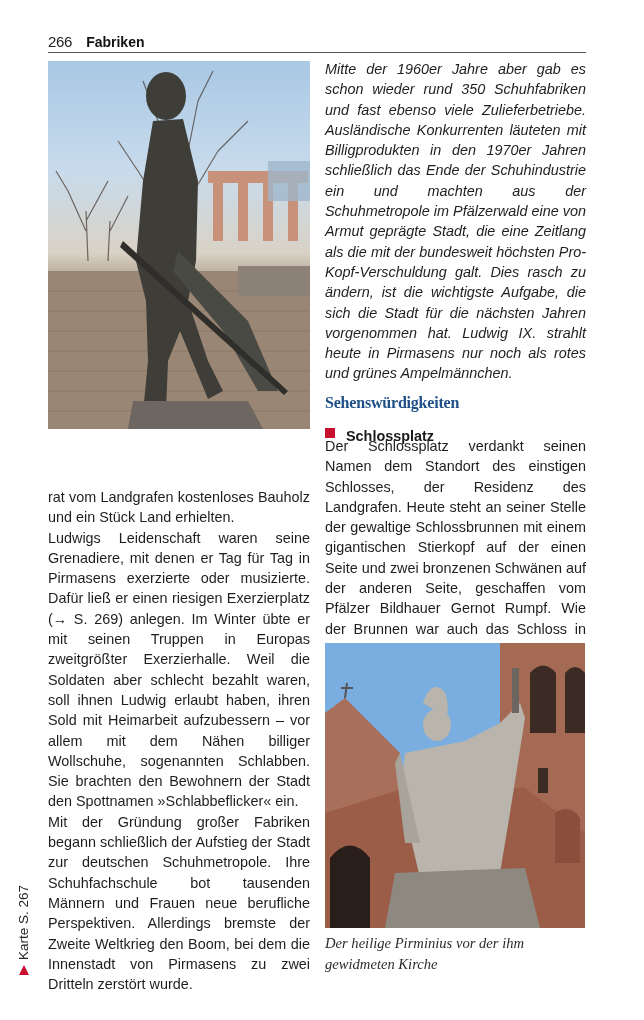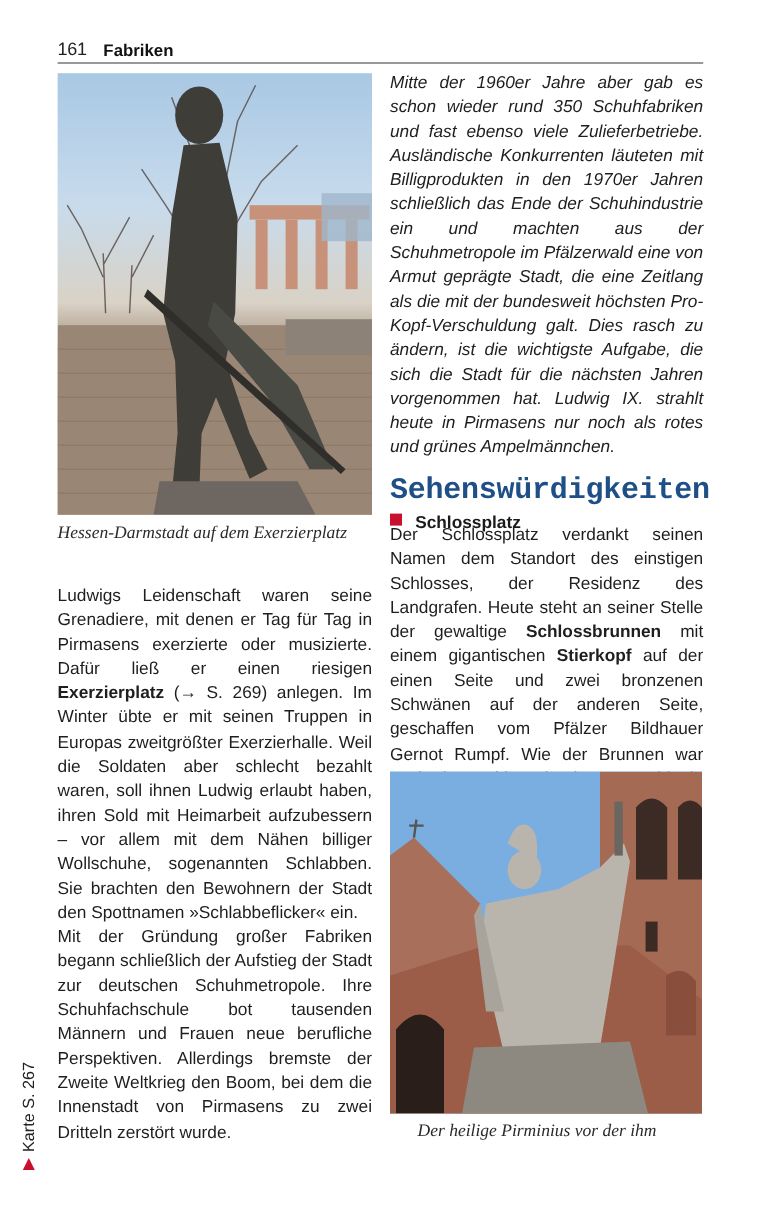--- a/index.html
+++ b/index.html
@@ -17,36 +17,36 @@
   .photo { position: absolute; overflow: hidden; }
   .photo-ludwig { left: 48px; top: 61px; width: 262px; height: 368px;
      background:
        linear-gradient(180deg, rgba(0,0,0,0) 55%, rgba(0,0,0,0) 100%),
        linear-gradient(180deg, #a9c8e4 0%, #c8dbec 30%, #d9d2c6 52%, #a69582 62%, #8a7765 78%, #9c8878 100%); }
   .photo-pirminius { left: 325px; top: 643px; width: 260px; height: 285px;
      background: linear-gradient(180deg, #6ea3d8 0%, #8bb7e0 45%, #9a6450 60%, #7a4a3a 100%); }
 
   .caption { position: absolute; font-family: "Liberation Serif", serif; font-style: italic; font-size: 14.6px; line-height: 20.5px; color: #2a2a2a; }
 
-  .section-heading { position: absolute; left: 325px; top: 394px; font-family: Liberation Mono, monospace; font-size: 25px; font-weight: bold; color: #1f4f87; letter-spacing: -0.2px; }
+  .section-heading { position: absolute; left: 325px; top: 394px; font-family: Liberation Serif, serif; font-size: 16px; font-weight: bold; color: #1f4f87; letter-spacing: -0.2px; }
   .sub-heading { position: absolute; left: 325px; top: 428px; display: flex; font-family: "Liberation Sans", sans-serif; font-size: 14.4px; font-weight: bold; color: #1a1a1a; }
   .sq { width: 10px; height: 10px; background: #c8102e; margin-right: 11px; }
-  b { font-weight: bold; }
+  b { font-weight: normal; }
 
   .side-ref { position: absolute; left: 12px; top: 880px; width: 26px; height: 95px; }
   .side-ref .rot { position: absolute; left: 0; top: 0; transform-origin: left top; transform: translate(4px, 80px) rotate(-90deg);
       font-family: "Liberation Sans", sans-serif; font-size: 13.5px; color: #222; white-space: nowrap; }
   .side-ref .tri { position: absolute; left: 7px; top: 85px; width: 0; height: 0;
       border-left: 5px solid transparent; border-right: 5px solid transparent; border-bottom: 10px solid #c8102e; }
 </style>
 </head>
 <body>
 
 <div class="header">
-  <span class="page-num">161</span>
+  <span class="page-num">266</span>
   <span class="running-title">Fabriken</span>
 </div>
 
 <div class="photo photo-ludwig">
   <svg width="262" height="368" viewBox="0 0 262 368">
 
     <g stroke="#4a3e36" stroke-width="1.2" fill="none" opacity="0.75">
       <path d="M130 260 L128 140 M128 170 L90 110 M128 160 L170 90 M128 150 L110 60 M130 140 L150 40 M90 110 L70 80 M170 90 L200 60 M110 60 L95 20 M150 40 L165 10"></path>
       <path d="M40 200 L38 150 M38 170 L20 130 M38 160 L60 120 M20 130 L8 110"></path>
       <path d="M60 200 L62 160 M62 170 L80 135"></path>
@@ -71,24 +71,24 @@
       <ellipse cx="118" cy="35" rx="20" ry="24"></ellipse>
       <path d="M105 60 L135 58 L150 120 L148 200 L140 240 L160 300 L175 330 L160 338 L132 270 L120 300 L118 350 L95 352 L100 300 L98 240 L88 200 L95 120 Z"></path>
       <path d="M130 190 L200 260 L230 330 L210 330 L175 270 L125 210 Z" fill="#4a4a44"></path>
       <path d="M75 180 L240 330 L236 334 L72 186 Z" fill="#2f2e2a"></path>
     </g>
     <path d="M85 340 L200 340 L215 368 L80 368 Z" fill="#6e6660"></path>
   </svg>
 </div>
 
 <div class="caption" style="left:48px; top:434px; width:270px;">
-  <div>Hessen-Darmstadt auf dem Exerzierplatz</div>
 </div>
 
 <div class="col col-left" style="top:487px;">
+  <div>rat vom Landgrafen kostenloses Bauholz und ein Stück Land erhielten.</div>
   <div><span>Ludwigs Leidenschaft waren seine Grenadiere, mit denen er Tag für Tag in Pirmasens exerzierte oder musizierte. Dafür ließ er einen riesigen </span><b>Exerzierplatz</b><span> (→ S. 269) anlegen. Im Winter übte er mit seinen Truppen in Europas zweitgrößter Exerzierhalle. Weil die Soldaten aber schlecht bezahlt waren, soll ihnen Ludwig erlaubt haben, ihren Sold mit Heimarbeit aufzubessern – vor allem mit dem Nähen billiger Wollschuhe, sogenannten Schlabben. Sie brachten den Bewohnern der Stadt den Spottnamen »Schlabbeflicker« ein.</span></div>
   <div>Mit der Gründung großer Fabriken begann schließlich der Aufstieg der Stadt zur deutschen Schuhmetropole. Ihre Schuhfachschule bot tausenden Männern und Frauen neue berufliche Perspektiven. Allerdings bremste der Zweite Weltkrieg den Boom, bei dem die Innenstadt von Pirmasens zu zwei Dritteln zerstört wurde.</div>
 </div>
 
 <div class="col col-right" style="top:59px;font-style:italic;">
   <div>Mitte der 1960er Jahre aber gab es schon wieder rund 350 Schuhfabriken und fast ebenso viele Zulieferbetriebe. Ausländische Konkurrenten läuteten mit Billigprodukten in den 1970er Jahren schließlich das Ende der Schuhindustrie ein und machten aus der Schuhmetropole im Pfälzerwald eine von Armut geprägte Stadt, die eine Zeitlang als die mit der bundesweit höchsten Pro-Kopf-Verschuldung galt. Dies rasch zu ändern, ist die wichtigste Aufgabe, die sich die Stadt für die nächsten Jahren vorgenommen hat. Ludwig IX. strahlt heute in Pirmasens nur noch als rotes und grünes Ampelmännchen.</div>
 </div>
 
 <div class="section-heading">Sehenswürdigkeiten</div>
 <div class="sub-heading">
@@ -120,20 +120,21 @@
       <path d="M98 60 Q105 40 115 45 Q125 50 122 75 Z"></path>
       <ellipse cx="112" cy="82" rx="14" ry="16"></ellipse>
       <path d="M80 110 L140 98 L175 80 L195 60 L200 75 L185 170 L175 230 L95 235 L75 150 Z"></path>
       <path d="M75 110 L70 120 L80 200 L95 200 Z" fill="#a8a39b"></path>
       <rect x="187" y="25" width="7" height="45" fill="#6b6660"></rect>
     </g>
     <path d="M70 230 L200 225 L215 285 L60 285 Z" fill="#8d8880"></path>
   </svg>
 </div>
 
-<div class="caption" style="left:325px; top:933px; width:262px;margin-left:23px;">
+<div class="caption" style="left:325px; top:933px; width:262px;">
   <div>Der heilige Pirminius vor der ihm</div>
+  <div>gewidmeten Kirche</div>
 </div>
 
 <div class="side-ref">
   <span class="rot">Karte S. 267</span>
   <span class="tri"></span>
 </div>
 
 </body></html>

